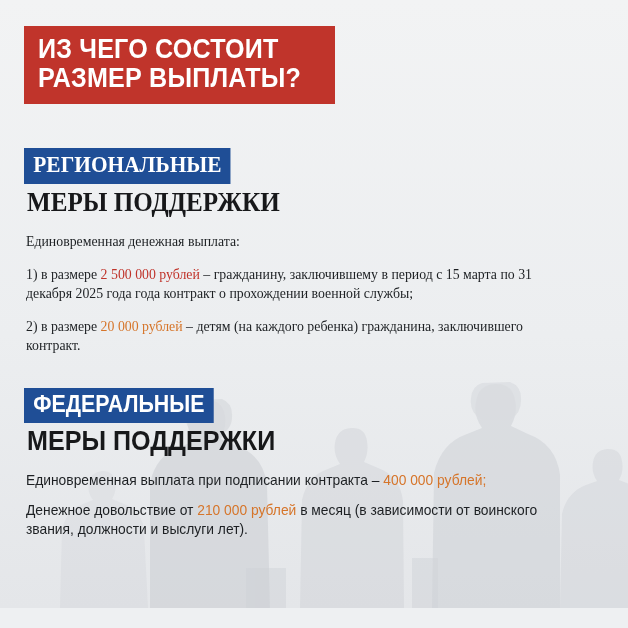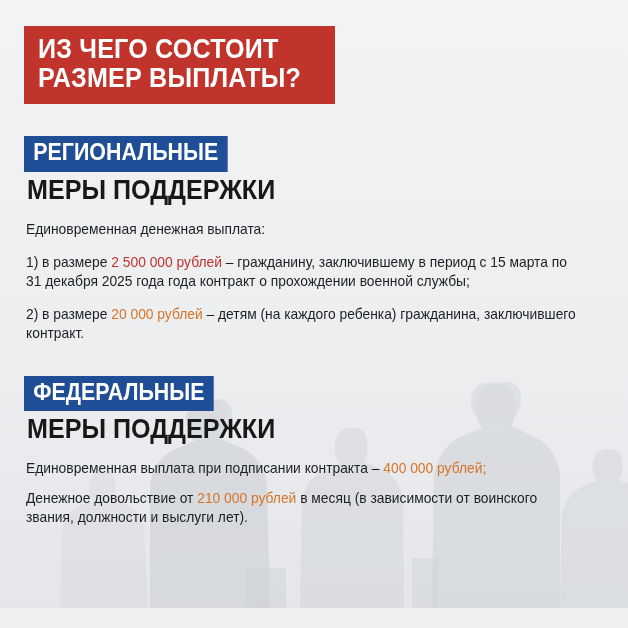--- a/index.html
+++ b/index.html
@@ -88,21 +88,21 @@
     line-height: 1.33;
     margin: 14px 0 0 2px;
     transform: scaleX(0.96);
     transform-origin: left top;
     max-width: 600px;
   }
   .body-text.tight { margin-top: 11px; }
   .amount { color: #c0342b; }
   .amount-orange { color: #d6752a; }
 
-  .block-region { margin-top: 14px; }
+  .block-region { margin-top: 26px; font-family: Liberation Serif, serif; }
   .block-federal { margin-top: 32px; }
 </style>
 </head>
 <body>
 
 <div class="poster">
 
   <div class="bg-silhouettes">
     <svg viewBox="0 0 628 340" preserveAspectRatio="none" aria-hidden="true">
       <g fill="#c9ccd1">

